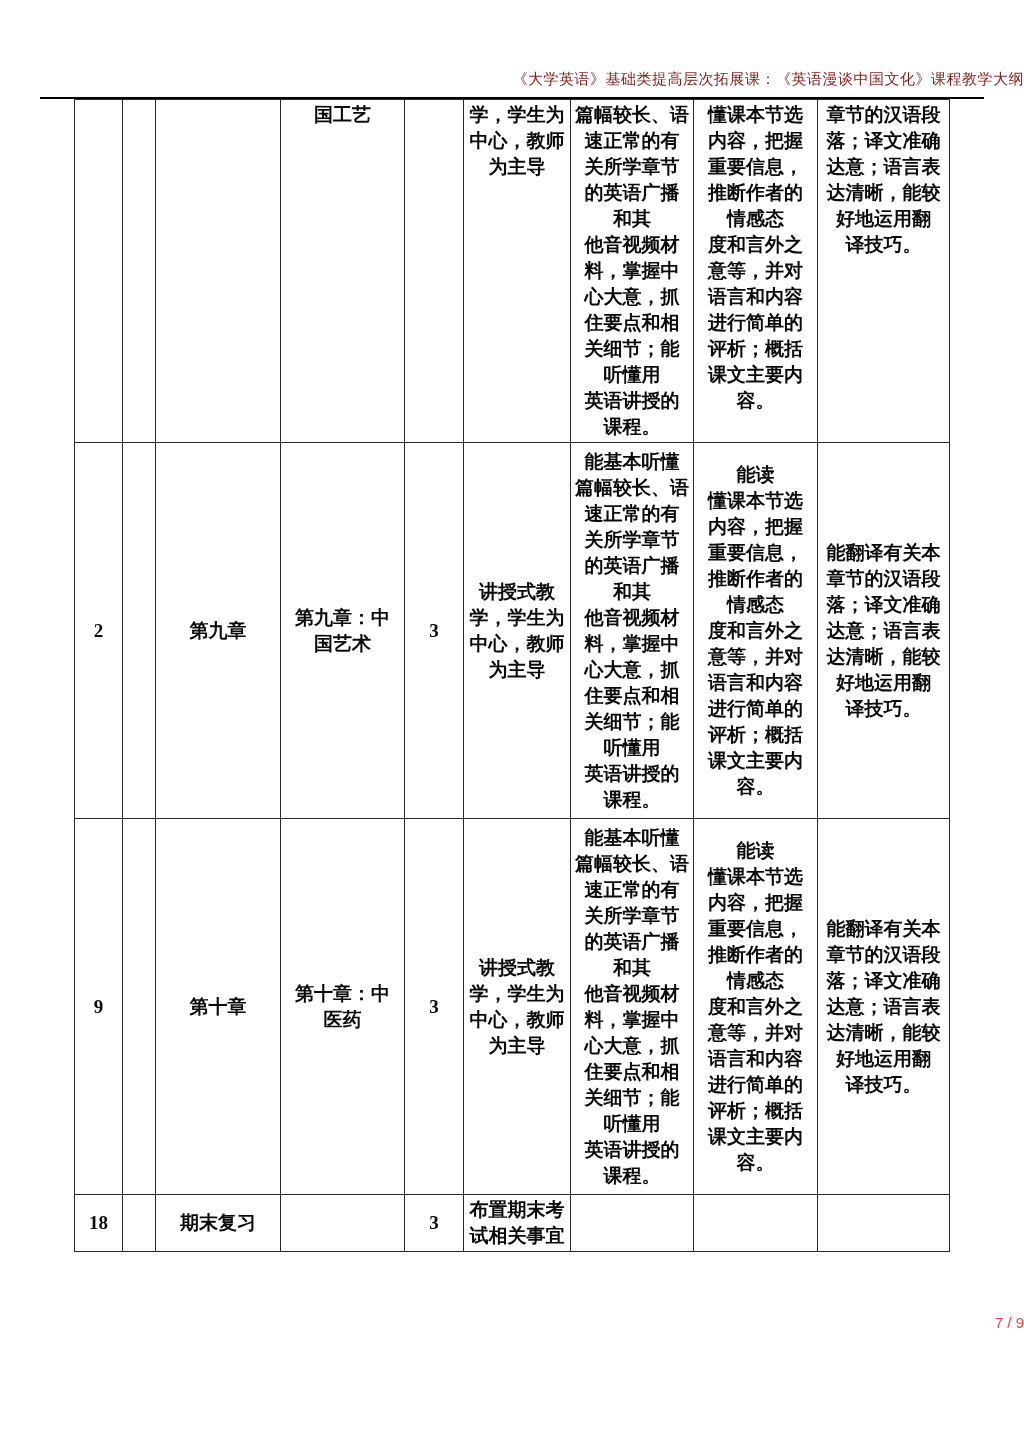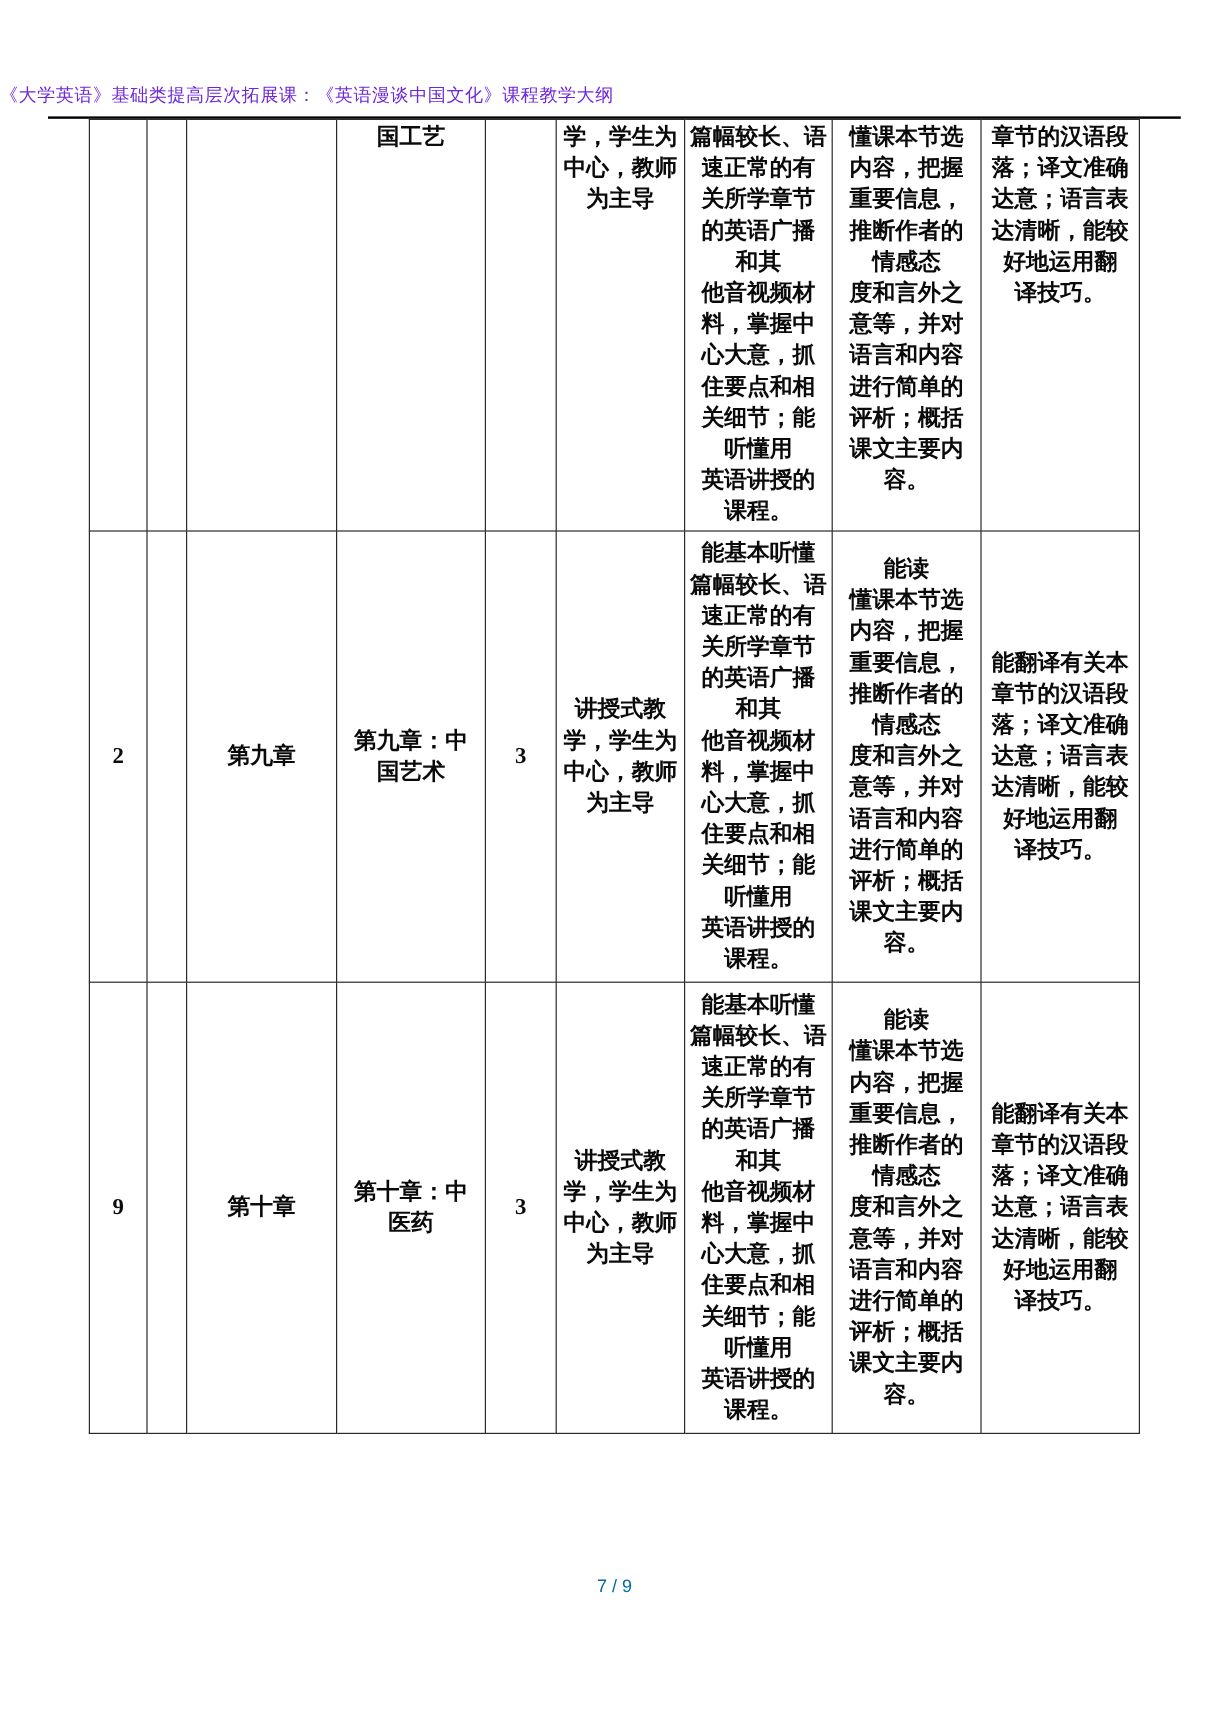--- a/index.html
+++ b/index.html
@@ -2,40 +2,40 @@
 <html><head>
 <meta charset="utf-8">
 <style>
   html,body{margin:0;padding:0;}
   body{
     width:1024px;height:1447px;background:#ffffff;position:relative;
     font-family:"Liberation Serif",serif;color:#0a0a0a;
   }
   .page-title{
     position:absolute;top:70px;left:0;width:100%;
-    text-align:left;font-size:15px;font-weight:500;letter-spacing:.5px;
-    font-family:"Liberation Sans",sans-serif;color:#6d28d9;
+    text-align:right;font-size:15px;font-weight:500;letter-spacing:.5px;
+    font-family:"Liberation Sans",sans-serif;color:#7f1d1d;
   }
   .header-rule{
     position:absolute;top:97px;left:40px;width:944px;height:2px;background:#000;
   }
   table.syllabus{
     position:absolute;top:99px;left:74px;width:875px;
     border-collapse:collapse;table-layout:fixed;
   }
   table.syllabus td{
     border:1px solid #2b2b2b;
     text-align:center;vertical-align:middle;
     font-size:19px;line-height:26px;font-weight:600;
     white-space:pre-line;padding:2px 1px;overflow:hidden;box-sizing:border-box;
   }
   tr.row-cont td{vertical-align:top;}
   .page-number{
-    position:absolute;top:1314px;left:0;width:100%;text-align:center;
-    font-size:15px;font-family:"Liberation Sans",sans-serif;color:#0369a1;
+    position:absolute;top:1314px;left:0;width:100%;text-align:right;
+    font-size:15px;font-family:"Liberation Sans",sans-serif;color:#ef4444;
   }
 </style>
 </head>
 <body>
 
 <div class="page-title">《大学英语》基础类提高层次拓展课：《英语漫谈中国文化》课程教学大纲</div>
 <div class="header-rule"></div>
 
 <table class="syllabus">
   <colgroup>
@@ -176,16 +176,28 @@
 课文主要内
 容。</td>
       <td>能翻译有关本
 章节的汉语段
 落；译文准确
 达意；语言表
 达清晰，能较
 好地运用翻
 译技巧。</td>
     </tr>
+    <tr style="height:53px">
+      <td>18</td>
+      <td></td>
+      <td>期末复习</td>
+      <td></td>
+      <td>3</td>
+      <td>布置期末考
+试相关事宜</td>
+      <td></td>
+      <td></td>
+      <td></td>
+    </tr>
   </tbody>
 </table>
 
 <div class="page-number">7 / 9</div>
 
 </body></html>

